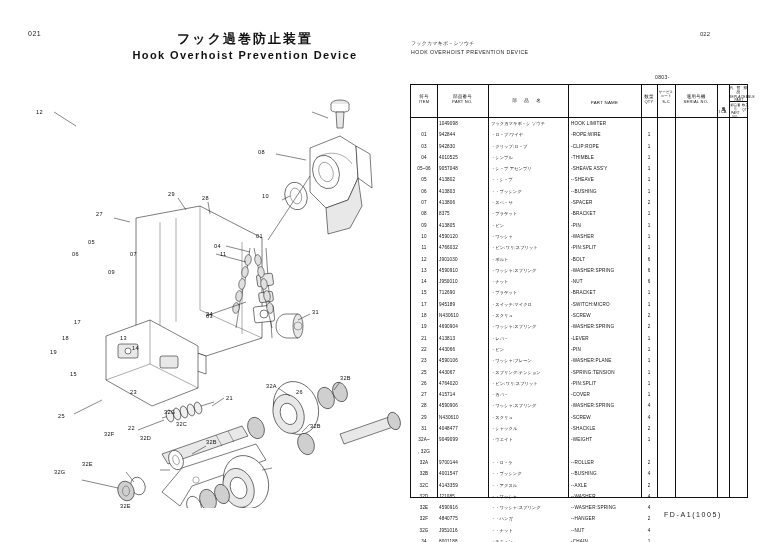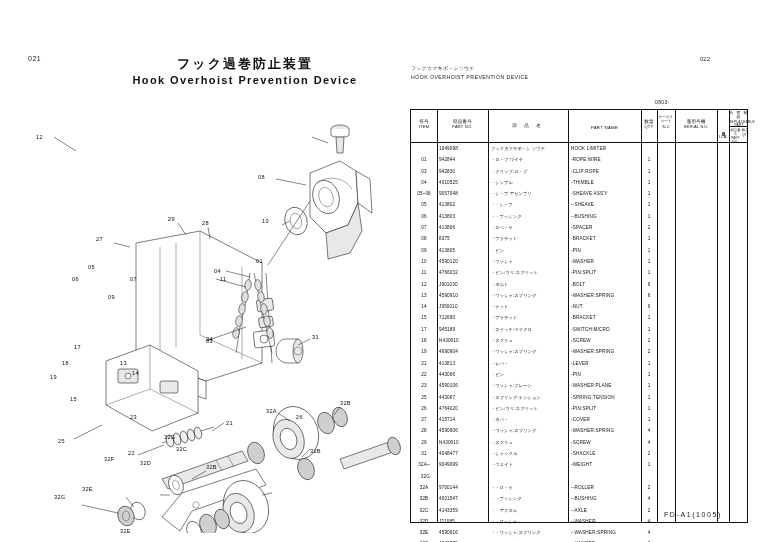--- a/index.html
+++ b/index.html
@@ -1,18 +1,18 @@
 <!DOCTYPE html>
 <html><head>
 <meta charset="utf-8">
 <style>
   html,body{margin:0;padding:0;background:#ffffff;}
   body{width:768px;height:542px;position:relative;overflow:hidden;
        font-family:"Liberation Sans", sans-serif;color:#111;}
-  .page{position:absolute;inset:0;background:#fff;margin-top:25px;}
+  .page{position:absolute;inset:0;background:#fff;}
 
   
   #page-number-left{position:absolute;left:28px;top:30px;font-size:7px;letter-spacing:.5px;color:#222;}
   #title-jp{position:absolute;left:120px;top:30px;width:250px;text-align:center;
             font-family:"DejaVu Sans", sans-serif;font-size:13px;font-weight:700;letter-spacing:2px;color:#111;}
   #title-en{position:absolute;left:95px;top:49px;width:300px;text-align:center;
             font-size:11px;font-weight:600;letter-spacing:1.4px;color:#111;}
 
   
   #page-number-right{position:absolute;right:58px;top:31px;font-size:6px;color:#333;}

